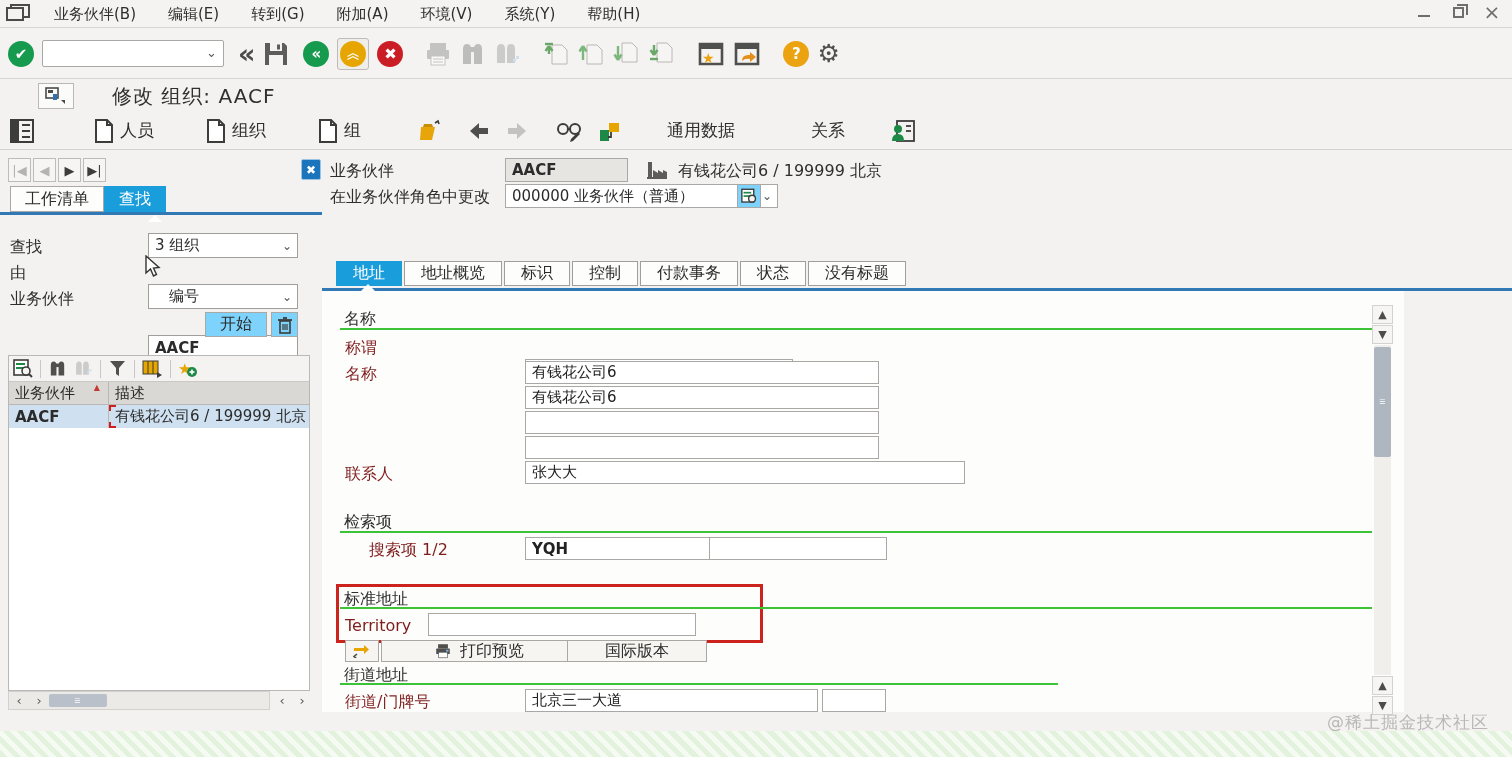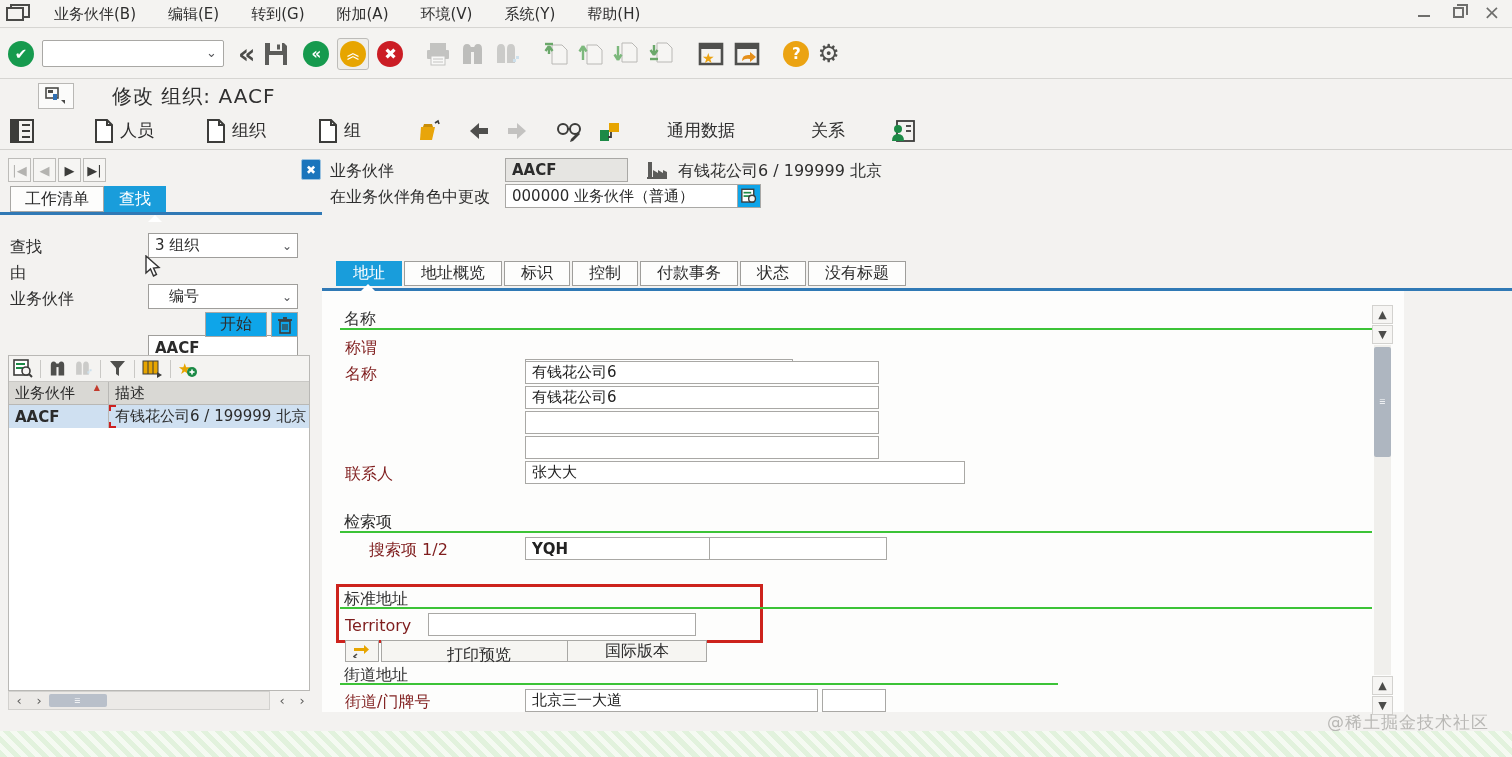--- a/index.html
+++ b/index.html
@@ -42,21 +42,21 @@
   
   .nav-btn { width:23px; height:24px; border:1px solid #bdbcb9; background:#f6f5f3; display:flex; align-items:center; justify-content:center; font-size:13px; color:#3c3c3a; }
   .nav-btn.off { color:#b4b3b0; }
   .lp-tab { height:26px; border:1px solid #a9a8a5; background:#fdfdfc; display:flex; align-items:center; justify-content:center; font-size:16px; padding:0 14px; }
   .lp-tab.active { background:#199ddb; border-color:#199ddb; color:#fff; }
   .blue-underline { background:#3079b5; height:3px; }
   .notch { width:0; height:0; border-left:7px solid transparent; border-right:7px solid transparent; border-bottom:7px solid #3079b5; }
   .f-label { font-size:16px; color:#2e2e2e; }
   .f-select, .f-input { height:25px; border:1px solid #9f9e9b; background:#fff; font-size:15px; padding:0 6px; display:flex; align-items:center; position:relative; }
   .f-select .chev { position:absolute; right:5px; color:#55565a; font-size:12px; }
-  .btn { border:1px solid #a9a8a5; background:#0ea5e9; display:flex; align-items:center; justify-content:center; font-size:16px; color:#2e2e2e; }
+  .btn { border:1px solid #a9a8a5; background:#7dd3fc; display:flex; align-items:center; justify-content:center; font-size:16px; color:#2e2e2e; }
   .mini-tb { display:flex; align-items:center; gap:7px; }
   .vsep { width:1px; height:18px; background:#c9c8c5; }
   .grid-table { border:1px solid #b9b8b5; background:#fff; }
   .gt-head { display:flex; background:#d9d8d4; border-bottom:1px solid #b9b8b5; height:23px; align-items:center; font-size:15px; }
   .gt-row { display:flex; height:23px; align-items:center; font-size:15px; background:#cfe0f1; }
   .gt-c1 { width:100px; padding-left:6px; border-right:1px solid #b9b8b5; height:100%; display:flex; align-items:center; position:relative; }
   .gt-c2 { flex:1; padding-left:6px; height:100%; display:flex; align-items:center; position:relative; overflow:hidden; white-space:nowrap; }
   .sort-tri { position:absolute; right:8px; top:1px; font-size:8px; color:#c23a2c; }
   .rbr { position:absolute; left:0; width:7px; height:6px; border-left:2px solid #cc2020; }
   .rbr.t { top:0; border-top:2px solid #cc2020; } .rbr.b { bottom:0; border-bottom:2px solid #cc2020; }
@@ -416,21 +416,21 @@
 <div class="abs ro-field" style="left:505px;top:158px;width:123px;">
     <span>AACF</span>
   </div>
 <svg class="abs" style="left:646px;top:160px;" width="22" height="20" viewBox="0 0 22 20">
     <rect x="2" y="2" width="4" height="16" fill="#5c5c5a"></rect>
     <path d="M7 18 V10 L12 13 V10 L17 13 V10 L21 12 V18 Z" fill="#5c5c5a"></path>
     <rect x="1" y="17" width="20" height="2" fill="#5c5c5a"></rect>
   </svg>
 <div class="abs hdr-label" style="left:678px;top:161px;">有钱花公司6 / 199999 北京</div>
 <div class="abs hdr-label" style="left:330px;top:187px;">在业务伙伴角色中更改</div>
-<div class="abs dd-field" style="left:505px;top:184px;width:248px;text-align:right;">
+<div class="abs dd-field" style="left:505px;top:184px;width:273px;text-align:right;">
     <span>000000 业务伙伴（普通）</span>
     <span class="chev">⌄</span>
   </div>
 <div class="abs btn" style="left:737px;top:184px;width:24px;height:24px;">
   <svg width="17" height="17" viewBox="0 0 20 19">
       <rect x="1" y="1" width="14" height="15" fill="#fff" stroke="#3c3c3a" stroke-width="1.6"></rect>
       <line x1="3" y1="5" x2="12" y2="5" stroke="#1c8a46" stroke-width="2"></line>
       <line x1="3" y1="9" x2="12" y2="9" stroke="#1c8a46" stroke-width="2"></line>
       <circle cx="13" cy="12" r="4" fill="#f6f5f3" stroke="#3c3c3a" stroke-width="1.6"></circle>
     </svg>
@@ -476,21 +476,21 @@
 <div class="abs green-line" style="left:340px;top:607px;width:1032px;"></div>
 <div class="abs form-label" style="left:345px;top:616px;">Territory</div>
 <input class="abs in" style="left: 428px; top: 613px; width: 268px;" value="">
 
 <div class="abs pushbtn" style="left:345px;top:640px;width:34px;height:22px;">
   <svg width="18" height="14" viewBox="0 0 18 14">
       <path d="M1 4 h10 v-3 l5 4.5 -5 4.5 v-3 h-10 z" fill="#e7a500"></path>
       <path d="M4 10 l-3 2.5 3 2.5" fill="none" stroke="#4f4f4d" stroke-width="1.6"></path>
     </svg>
 </div>
-<div class="abs pushbtn" style="left:381px;top:640px;width:196px;height:22px;flex-direction:column;">
+<div class="abs pushbtn" style="left:381px;top:640px;width:196px;height:22px;">
   <svg width="18" height="16" viewBox="0 0 26 26">
       <rect x="5" y="2" width="16" height="7" fill="#4f4f4d"></rect>
       <rect x="2" y="9" width="22" height="9" rx="1" fill="#4f4f4d"></rect>
       <rect x="6" y="15" width="14" height="9" fill="#fff" stroke="#4f4f4d"></rect>
       <rect x="18" y="11" width="4" height="3" fill="#7db2e0"></rect>
     </svg>
   <span>打印预览</span>
 </div>
 <div class="abs pushbtn" style="left:567px;top:640px;width:140px;height:22px;">国际版本</div>
 

